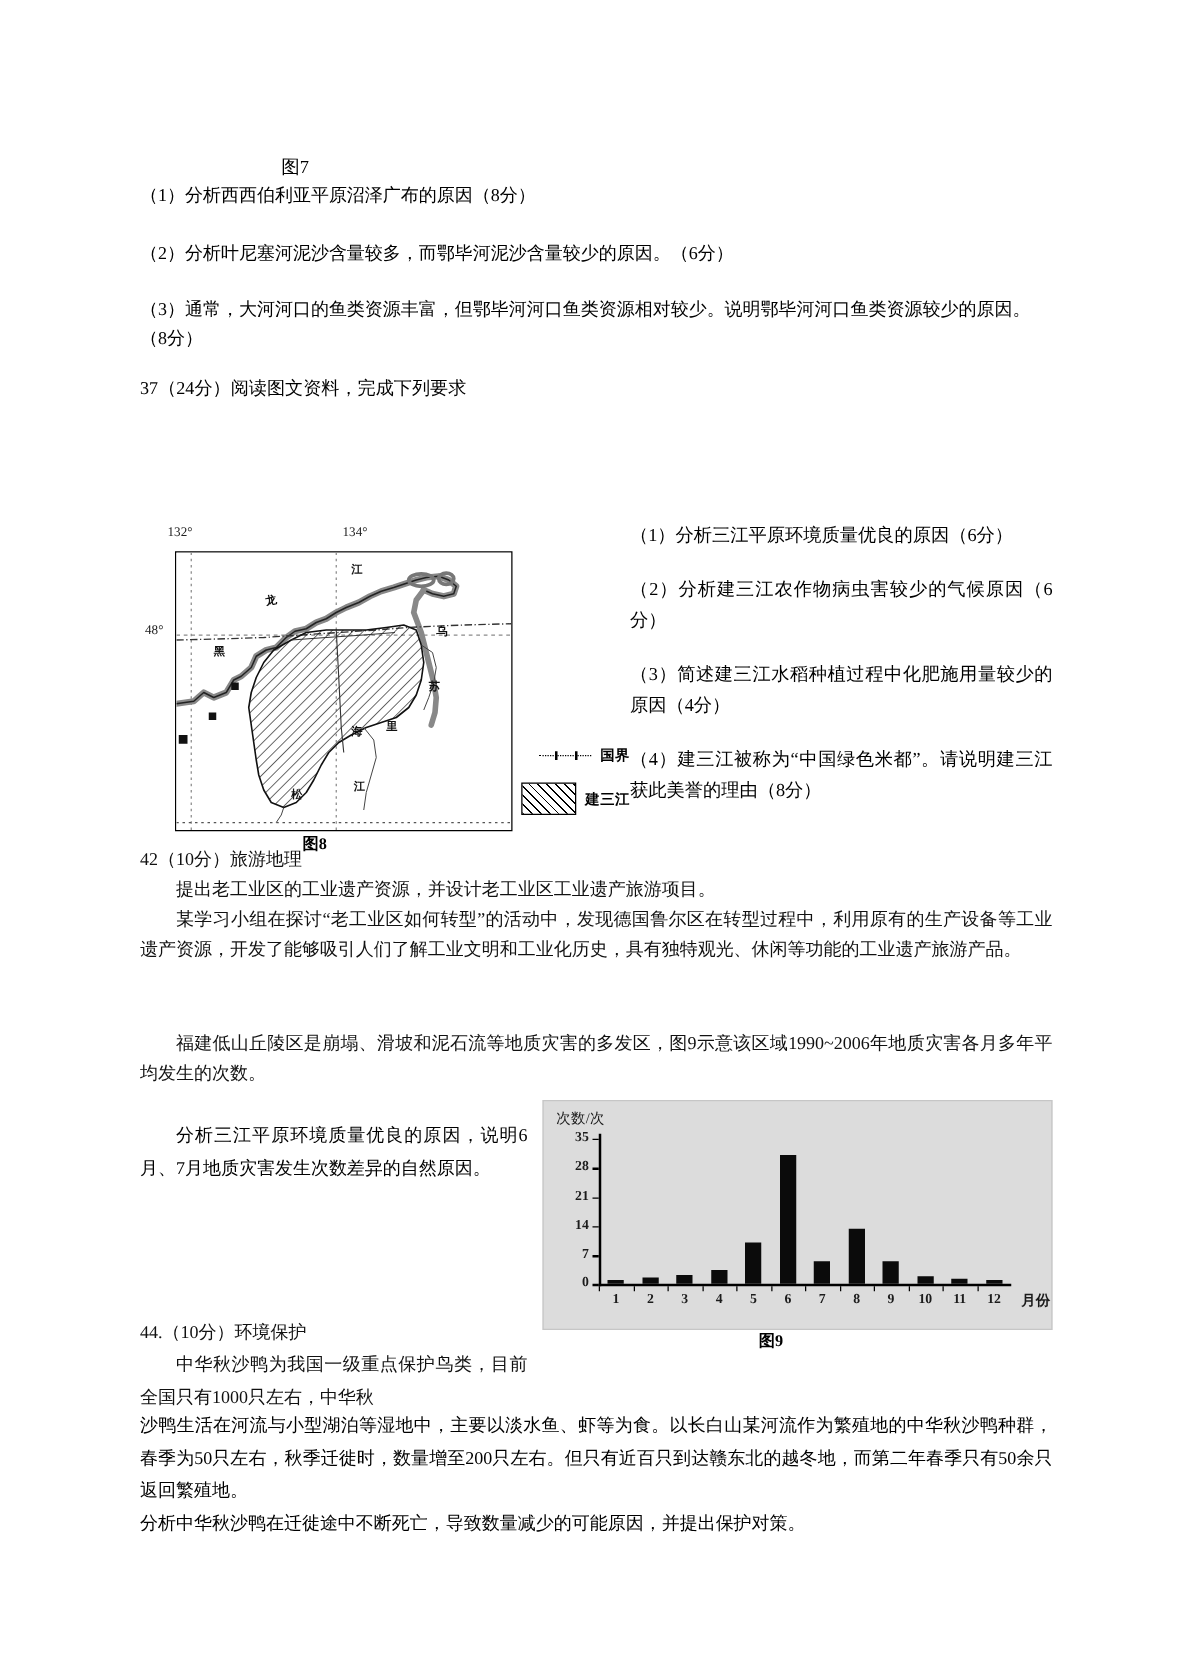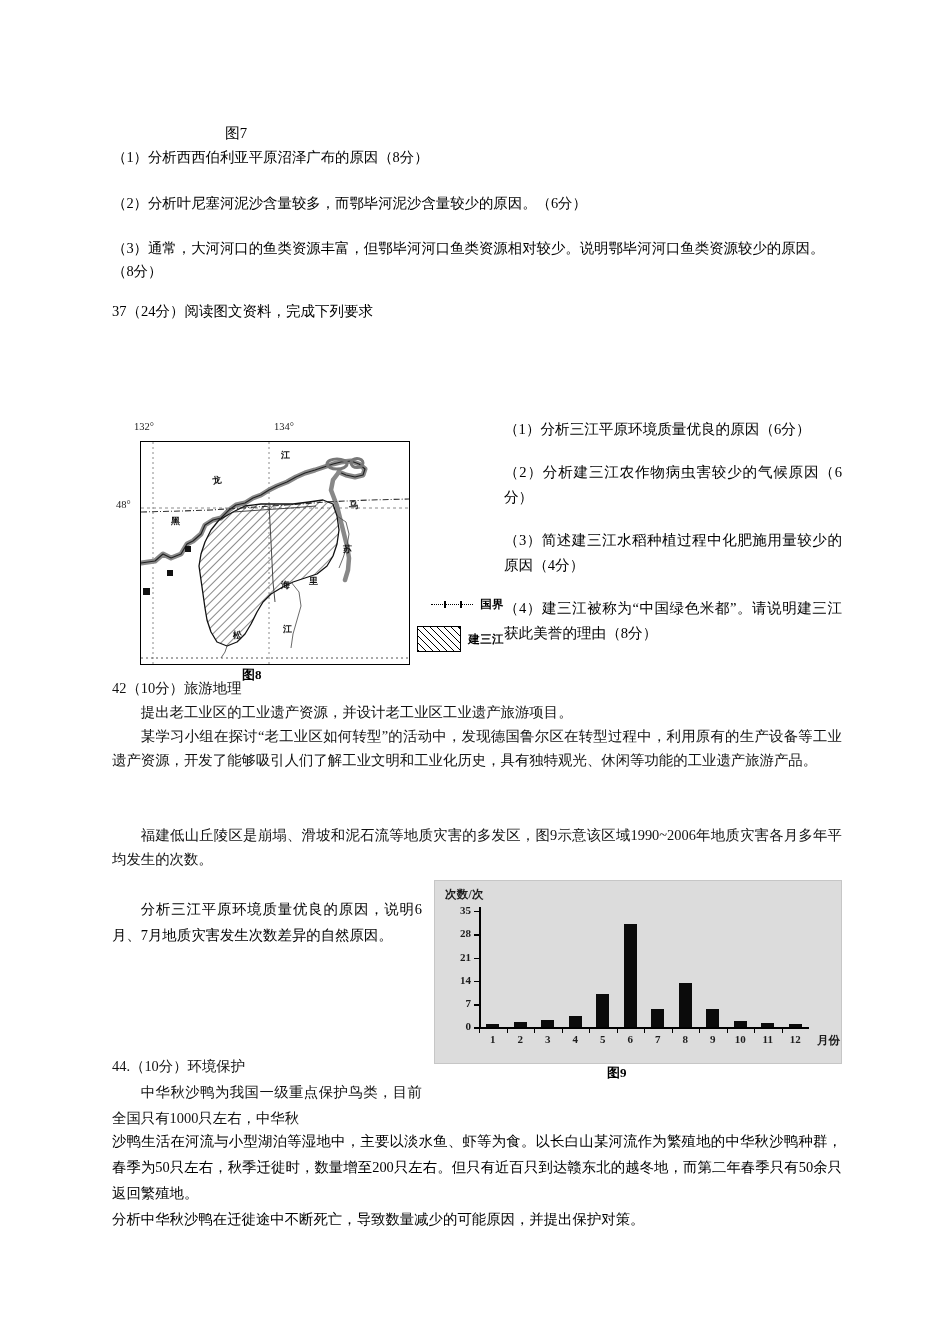--- a/index.html
+++ b/index.html
@@ -193,21 +193,21 @@
     height: 184px;
     background: #dcdcdc;
     border: 1px solid #c6c6c6;
     box-sizing: border-box;
   }
   .chart-ylabel {
     position: absolute;
     left: 10px;
     top: 6px;
     font-size: 11.5px;
-    font-weight: bold;
+    font-weight: normal;
     letter-spacing: 0.3px;
     color: #1a1a1a;
   }
   .plot {
     position: absolute;
     left: 44px;
     top: 26px;
     width: 330px;
     height: 122px;
   }

